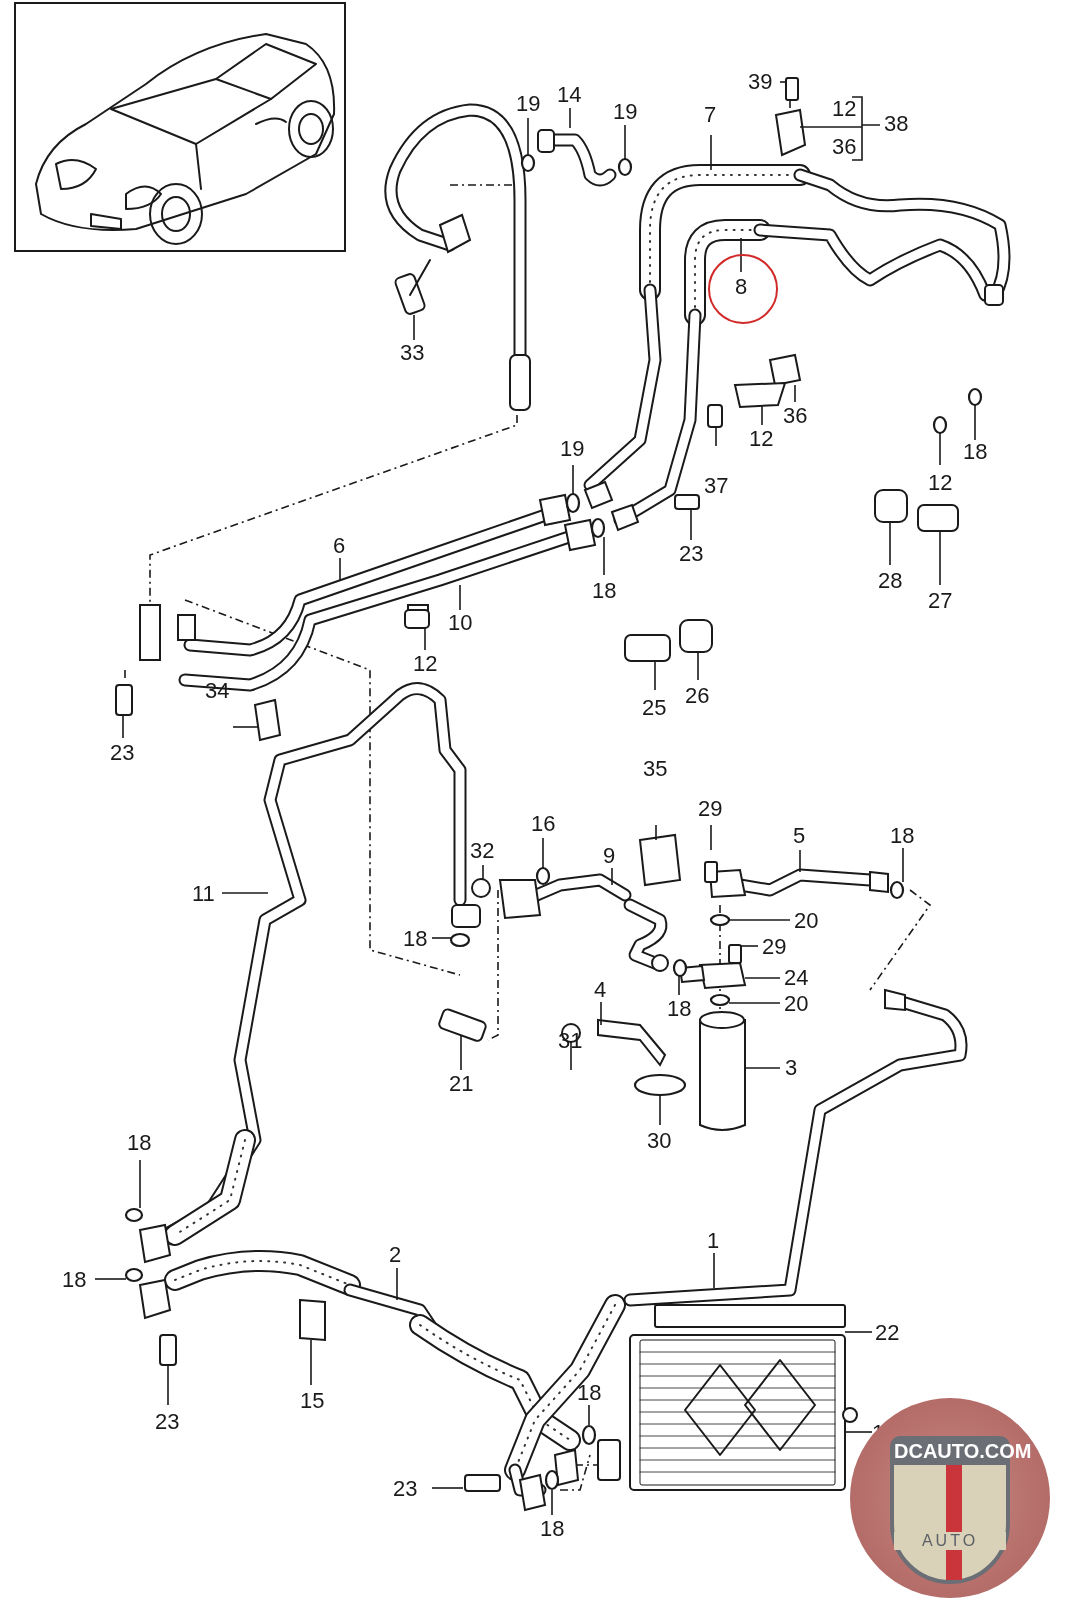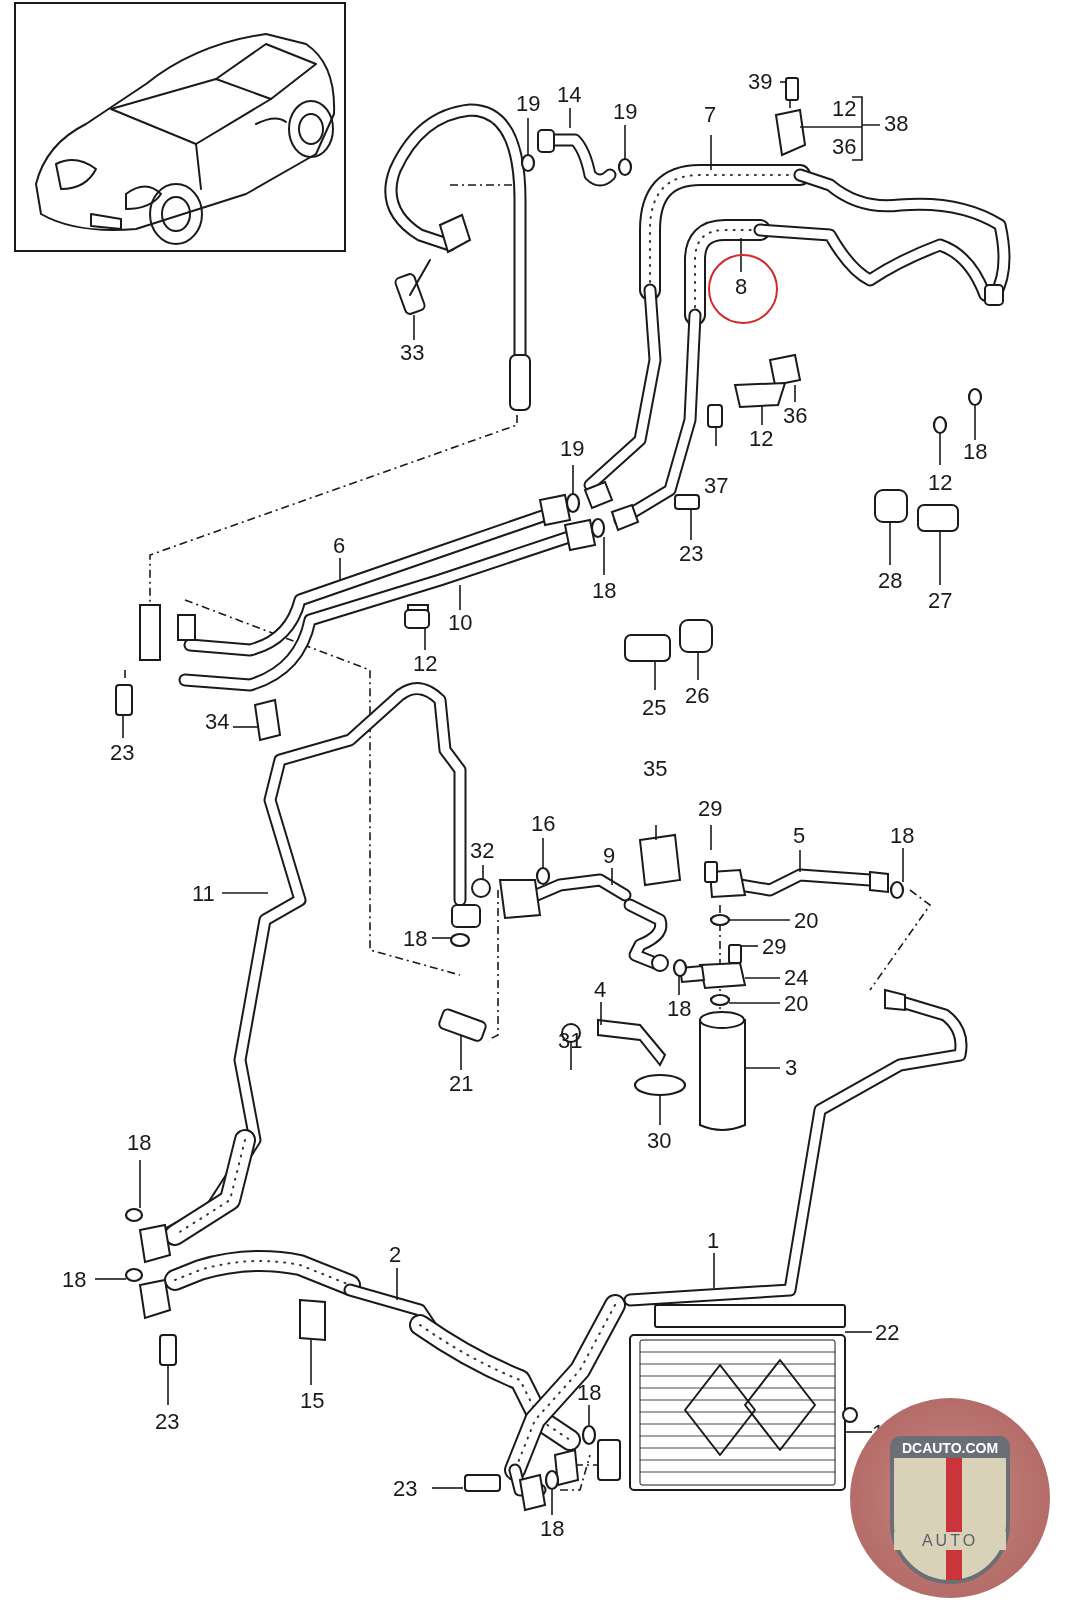--- a/index.html
+++ b/index.html
@@ -14,21 +14,21 @@
   .dash{fill:none;stroke:#1a1a1a;stroke-width:1.6;stroke-dasharray:8 4 2 4;}
   .leader{stroke:#1a1a1a;stroke-width:1.6;}
   .part{fill:#fff;stroke:#1a1a1a;stroke-width:2;}
   .ring{fill:#fff;stroke:#1a1a1a;stroke-width:2.2;}
   .callout{position:absolute;font-size:22px;color:#1a1a1a;line-height:1;white-space:nowrap;}
   #car-frame{position:absolute;left:14px;top:2px;width:332px;height:250px;border:2px solid #1a1a1a;box-sizing:border-box;background:#fff;}
   #highlight{position:absolute;left:708px;top:254px;width:66px;height:66px;border:2px solid #d12a2a;border-radius:50%;}
   #watermark{position:absolute;left:850px;top:1398px;width:200px;height:200px;border-radius:50%;background:radial-gradient(circle at 50% 50%,#c98a86 0%,#b7706c 60%,#a9625e 100%);overflow:hidden;}
   #wm-shield{position:absolute;left:40px;top:38px;width:120px;height:148px;background:#d9d2b8;border-radius:10px 10px 60px 60px;border:4px solid #6b6e74;box-sizing:border-box;}
   #wm-stripe{position:absolute;left:52px;top:0;width:16px;height:100%;background:#c9353a;}
-  #wm-site{position:absolute;left:0;top:-2px;width:100%;text-align:center;font-size:14px;font-weight:bold;color:#fff;background:#6b6e74;padding:2px 0;}
+  #wm-site{position:absolute;left:0;top:-2px;width:100%;text-align:center;font-size:20px;font-weight:bold;color:#fff;background:#6b6e74;padding:2px 0;}
   #wm-dc{position:absolute;left:0;top:26px;width:100%;text-align:center;font-size:64px;font-weight:bold;color:#5c6068;letter-spacing:-4px;}
   #wm-auto{position:absolute;left:0;top:92px;width:100%;text-align:center;font-size:16px;color:#5c6068;letter-spacing:3px;background:#d9d2b8;}
 </style>
 </head>
 <body>
 
 <div id="stage">
 
   <div id="car-frame">
     <svg width="330" height="248" viewBox="0 0 330 248">
@@ -316,21 +316,21 @@
   <span class="callout" style="left:679px;top:543px">23</span>
   <span class="callout" style="left:878px;top:570px">28</span>
   <span class="callout" style="left:928px;top:590px">27</span>
   <span class="callout" style="left:333px;top:535px">6</span>
   <span class="callout" style="left:592px;top:580px">18</span>
   <span class="callout" style="left:448px;top:612px">10</span>
   <span class="callout" style="left:413px;top:653px">12</span>
   <span class="callout" style="left:642px;top:697px">25</span>
   <span class="callout" style="left:685px;top:685px">26</span>
   <span class="callout" style="left:110px;top:742px">23</span>
-  <span class="callout" style="left:205px;top:711px">34</span>
+  <span class="callout" style="left:205px;top:680px">34</span>
   <span class="callout" style="left:698px;top:798px">29</span>
   <span class="callout" style="left:643px;top:758px">35</span>
   <span class="callout" style="left:531px;top:813px">16</span>
   <span class="callout" style="left:470px;top:840px">32</span>
   <span class="callout" style="left:603px;top:845px">9</span>
   <span class="callout" style="left:793px;top:825px">5</span>
   <span class="callout" style="left:890px;top:825px">18</span>
   <span class="callout" style="left:192px;top:883px">11</span>
   <span class="callout" style="left:794px;top:910px">20</span>
   <span class="callout" style="left:762px;top:936px">29</span>

